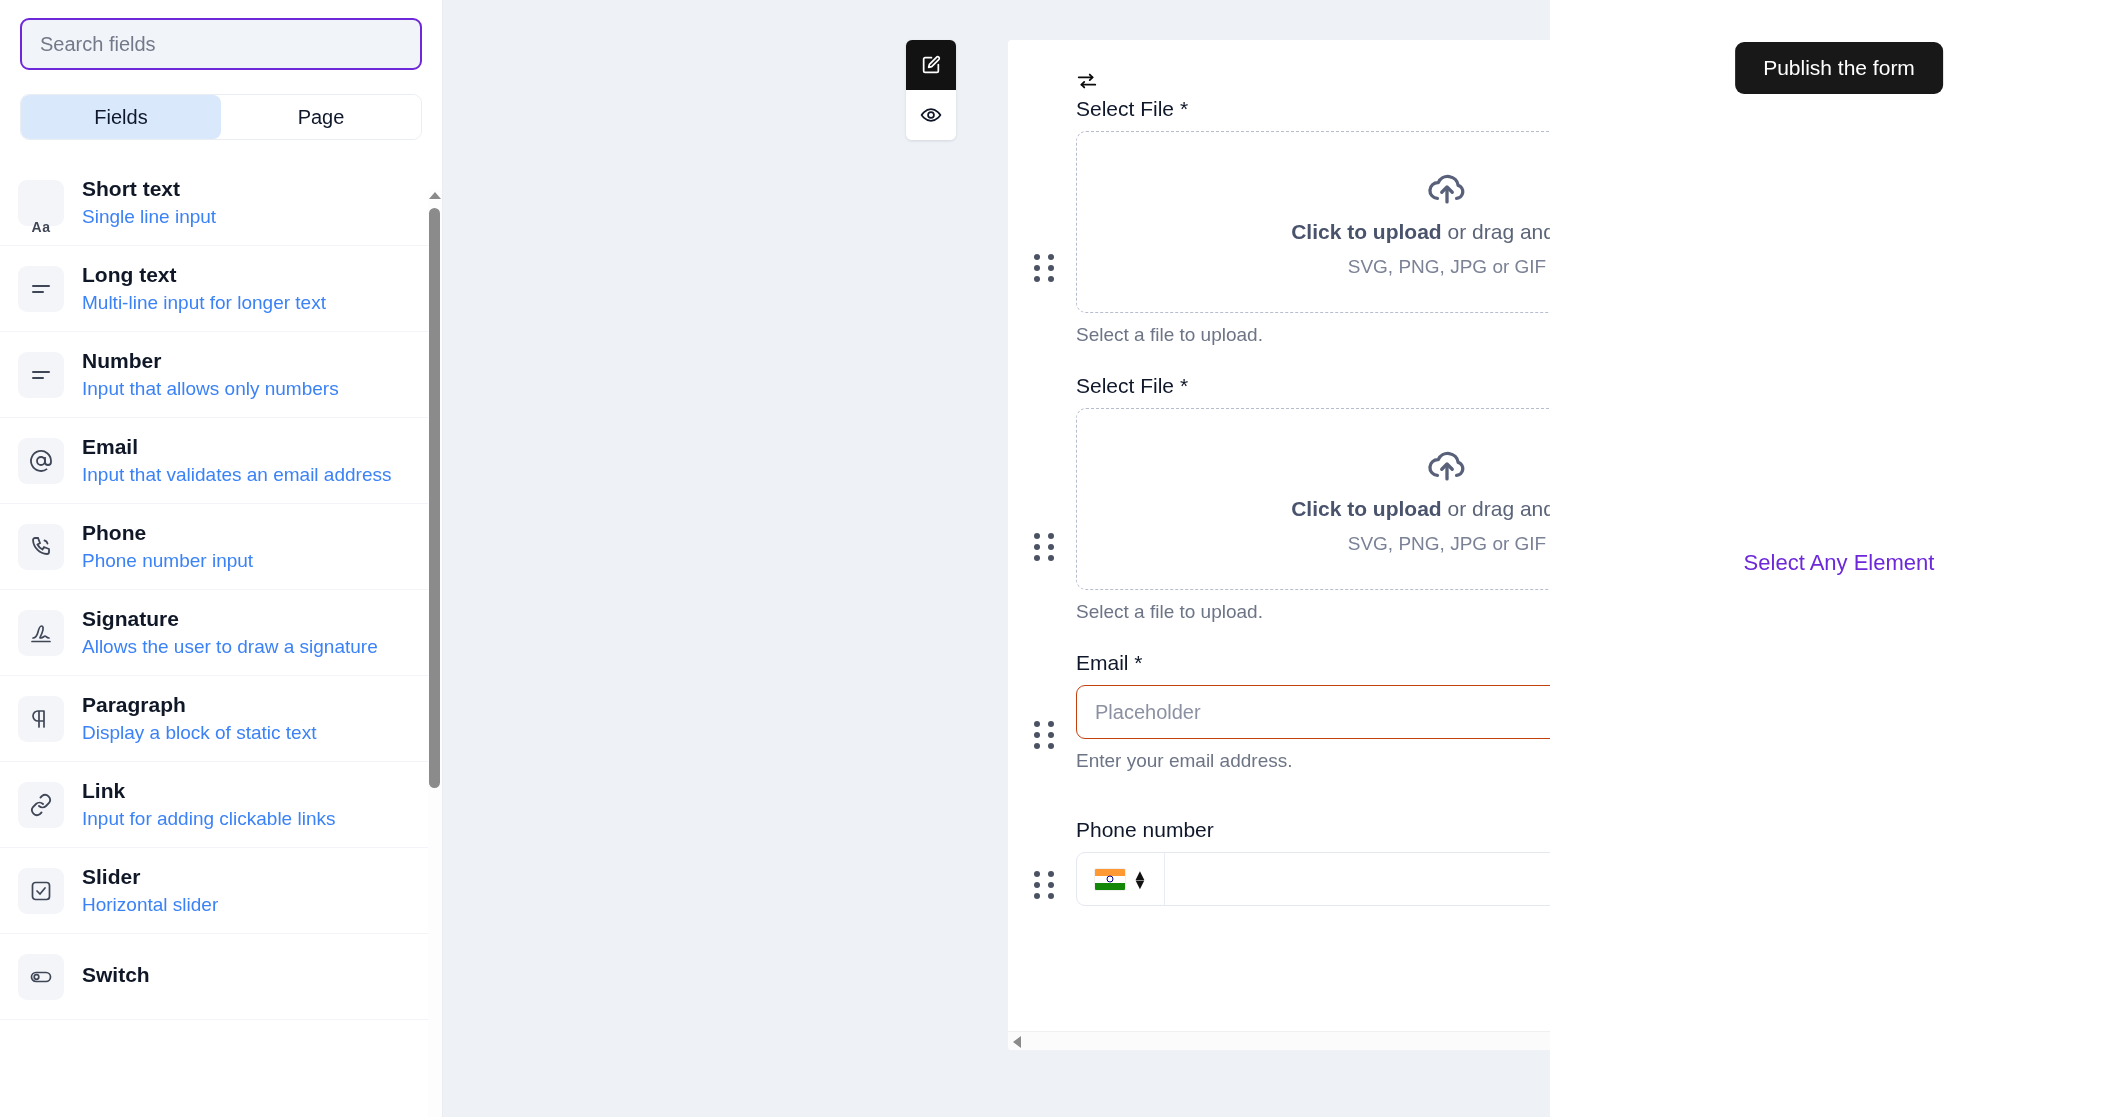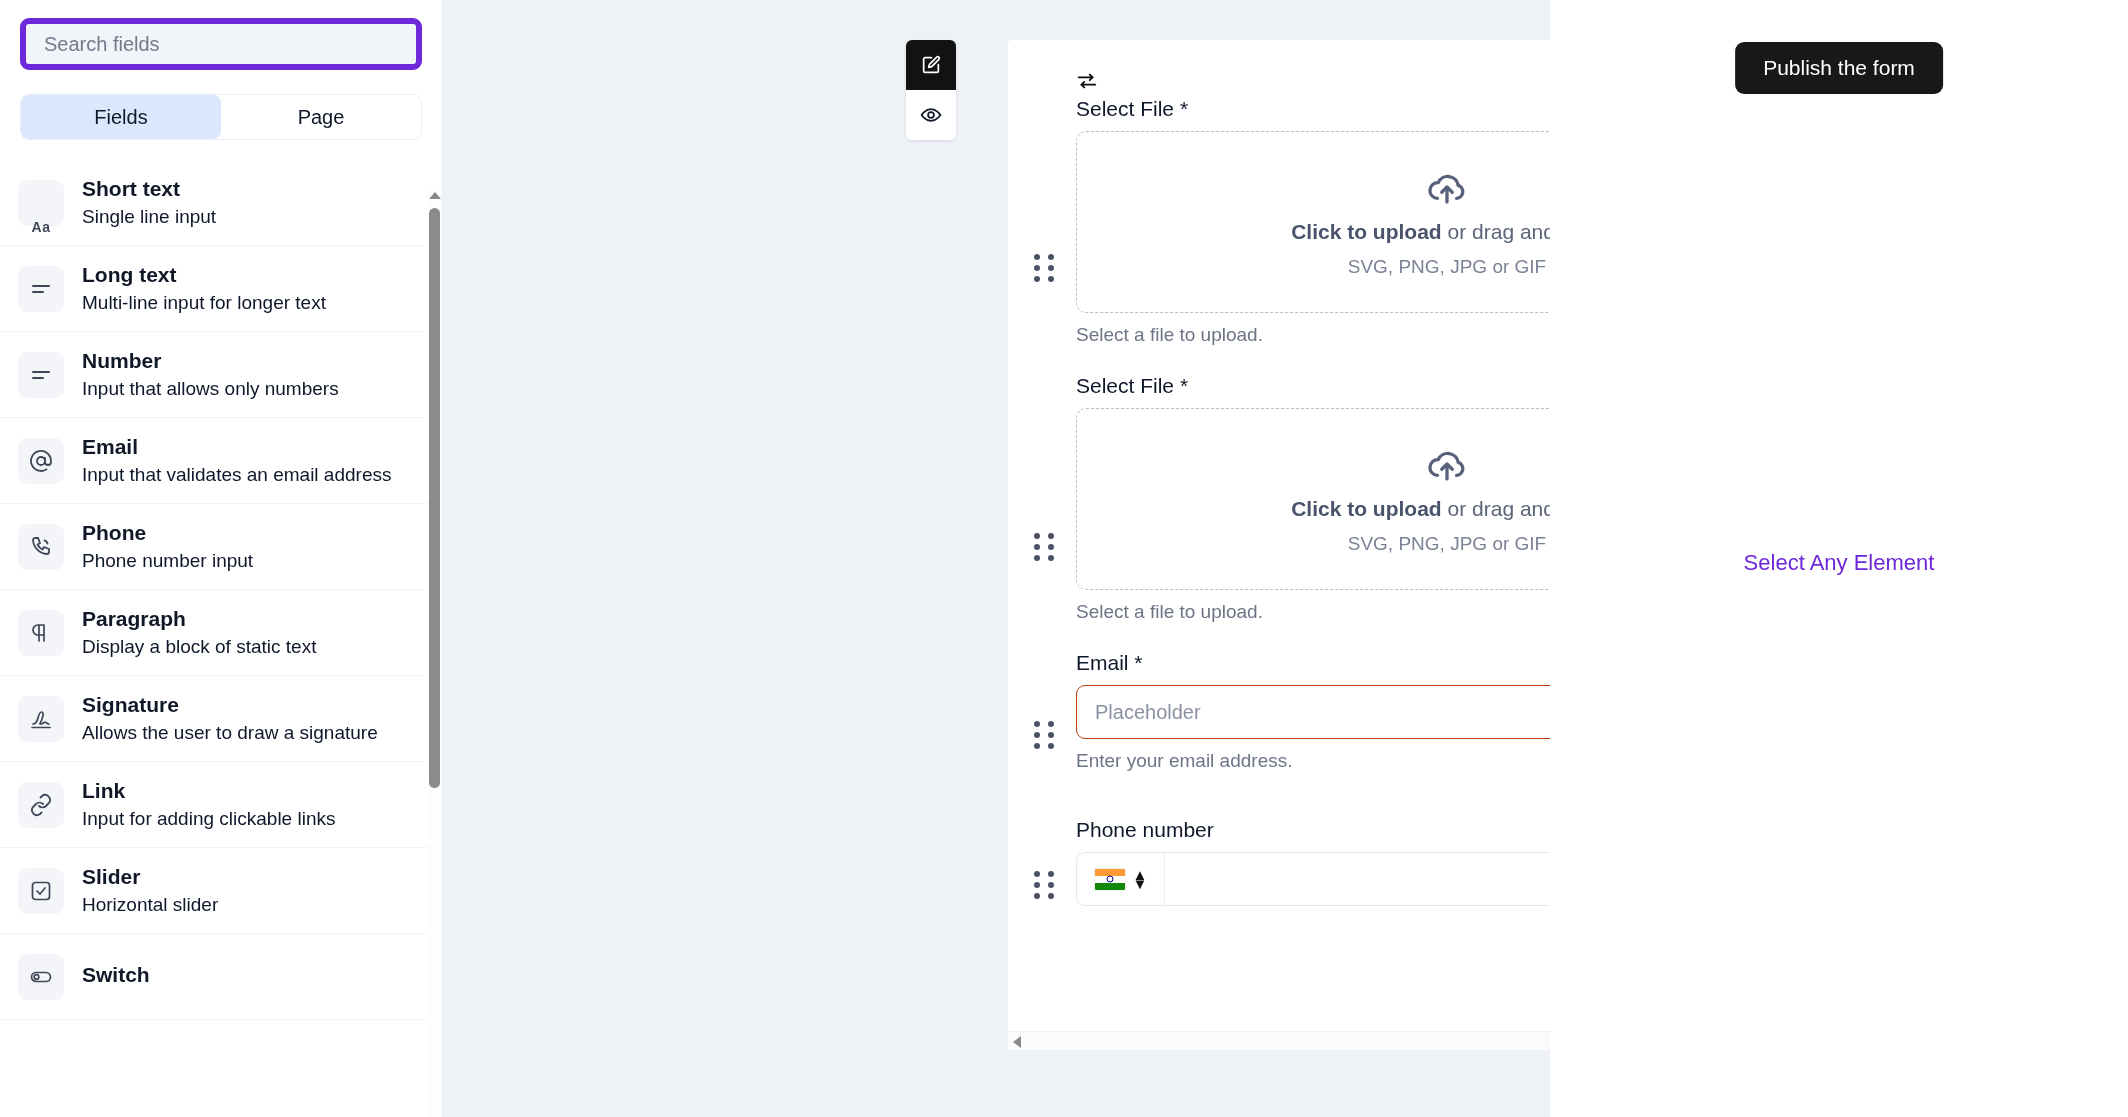--- a/index.html
+++ b/index.html
@@ -17,21 +17,21 @@
     background: #ffffff;
     border-right: 1px solid #e9ecf1;
     display: flex; flex-direction: column;
     position: relative;
     flex: 0 0 443px;
   }
   .search-wrap { padding: 18px 20px 10px 20px; }
   .search-input {
     width: 100%; height: 52px;
     background: #f1f4f9;
-    border: 6px solid #6d28d9;
+    border: 2px solid #6d28d9;
     border-radius: 9px;
     padding: 0 18px;
     font-size: 20px;
     font-family: "Liberation Sans", sans-serif;
     color: #0f172a;
     outline: none;
   }
   .search-input::placeholder { color: #74798a; }
 
   .tabs {
@@ -68,21 +68,21 @@
     width: 46px; height: 46px; flex: 0 0 46px;
     background: #f3f5f9;
     border-radius: 9px;
     display: flex; align-items: center; justify-content: center;
     color: #3f4656;
   }
   .fi-icon svg { width: 24px; height: 24px; display: block; }
   .fi-icon .aa { font-size: 14px; font-weight: bold; letter-spacing: .5px; margin-top: 48px; }
   .fi-text { display: flex; flex-direction: column; gap: 3px; min-width: 0; }
   .fi-title { font-size: 21px; font-weight: bold; color: #101828; line-height: 1.25; }
-  .fi-desc { font-size: 19px; color: #0f172a; line-height: 1.3; max-width: 335px; }
+  .fi-desc { font-size: 19px; color: #3b82f6; line-height: 1.3; max-width: 335px; }
 
   .sb-scroll {
     position: absolute; right: 0; top: 190px; width: 14px; bottom: 0;
     background: #fdfdfd;
   }
   .sb-arrow-up {
     position: absolute; top: 192px; right: 1px;
     width: 0; height: 0;
     border-left: 6px solid transparent; border-right: 6px solid transparent;
     border-bottom: 7px solid #8a8a8a;
@@ -341,39 +341,39 @@
         </span>
         <span class="fi-text">
           <span class="fi-title">Phone</span>
           <span class="fi-desc">Phone number input</span>
         </span>
       </div>
 
       <div class="field-item">
         <span class="fi-icon">
           <svg viewBox="0 0 24 24" fill="none" stroke="currentColor" stroke-width="1.7" stroke-linecap="round">
+              <path d="M4 17c3 0 4-2 5-6s2-6 3.5-6S15 7 13 12s-3 5-1 5 3-2 4-2 1.5 2 4 2"></path>
+              <line x1="3" y1="20.5" x2="21" y2="20.5"></line>
+            </svg>
+        </span>
+        <span class="fi-text">
+          <span class="fi-title">Signature</span>
+          <span class="fi-desc">Allows the user to draw a signature</span>
+        </span>
+      </div>
+
+      <div class="field-item">
+        <span class="fi-icon">
+          <svg viewBox="0 0 24 24" fill="none" stroke="currentColor" stroke-width="1.7" stroke-linecap="round">
               <path d="M15 4v16M10 4v16M15 4H9a5 5 0 0 0 0 10h6"></path>
             </svg>
         </span>
         <span class="fi-text">
           <span class="fi-title">Paragraph</span>
           <span class="fi-desc">Display a block of static text</span>
-        </span>
-      </div>
-
-      <div class="field-item">
-        <span class="fi-icon">
-          <svg viewBox="0 0 24 24" fill="none" stroke="currentColor" stroke-width="1.7" stroke-linecap="round">
-              <path d="M4 17c3 0 4-2 5-6s2-6 3.5-6S15 7 13 12s-3 5-1 5 3-2 4-2 1.5 2 4 2"></path>
-              <line x1="3" y1="20.5" x2="21" y2="20.5"></line>
-            </svg>
-        </span>
-        <span class="fi-text">
-          <span class="fi-title">Signature</span>
-          <span class="fi-desc">Allows the user to draw a signature</span>
         </span>
       </div>
 
       <div class="field-item">
         <span class="fi-icon">
           <svg viewBox="0 0 24 24" fill="none" stroke="currentColor" stroke-width="1.8" stroke-linecap="round">
               <path d="M10 13a5 5 0 0 0 7 0l3-3a5 5 0 0 0-7-7l-1.5 1.5"></path>
               <path d="M14 11a5 5 0 0 0-7 0l-3 3a5 5 0 0 0 7 7l1.5-1.5"></path>
             </svg>
         </span>

